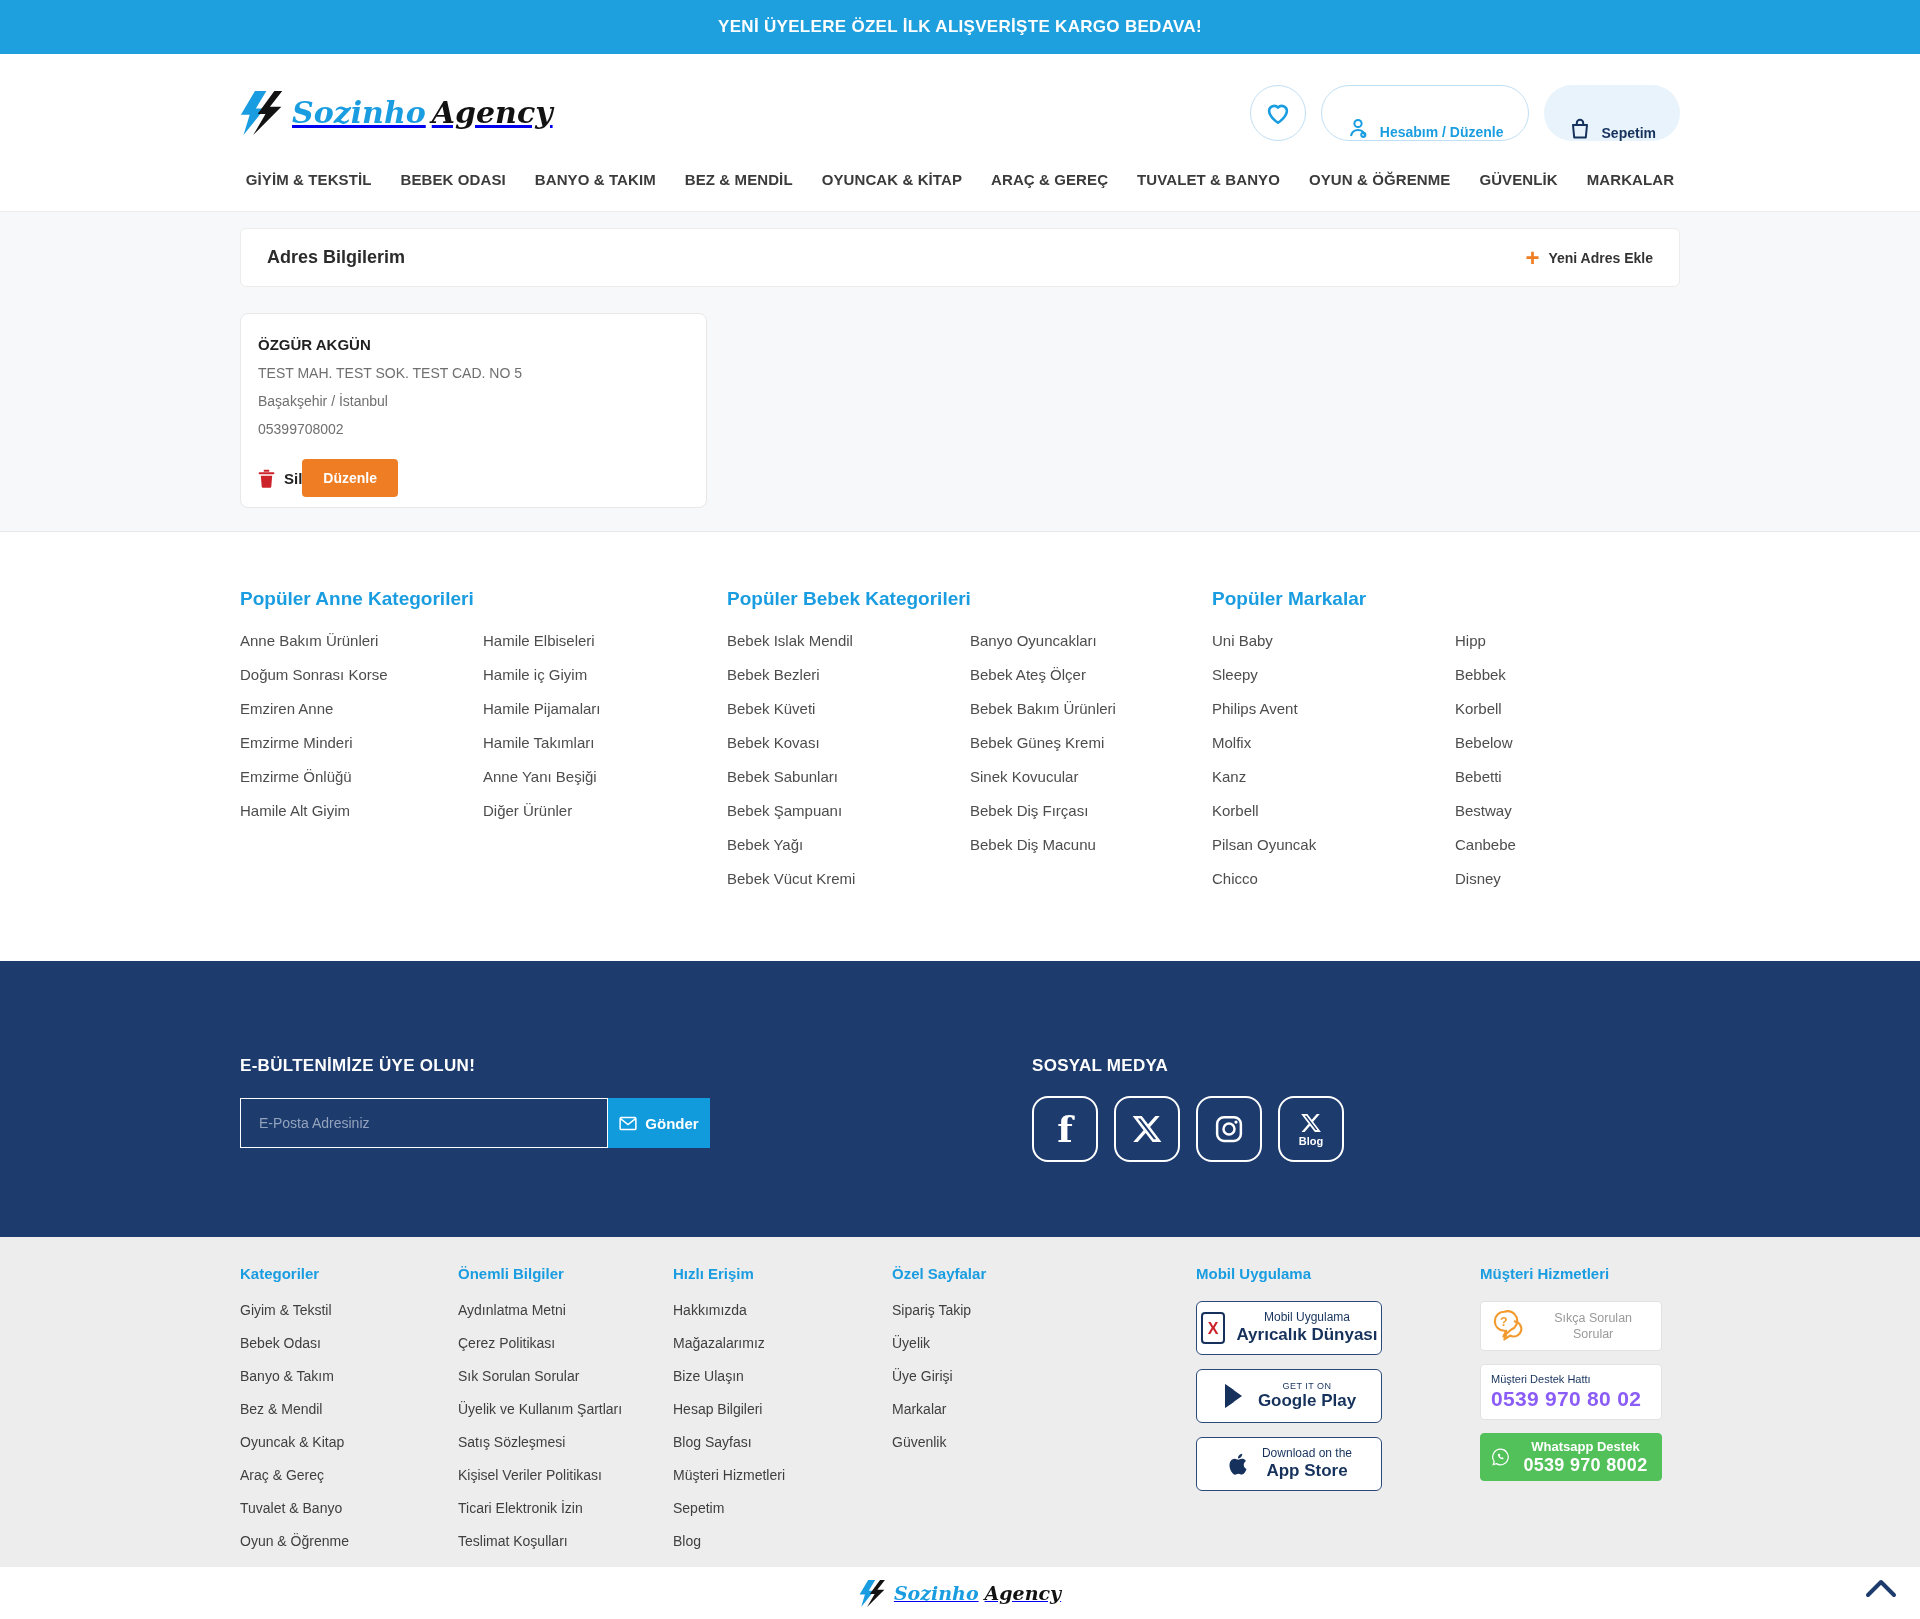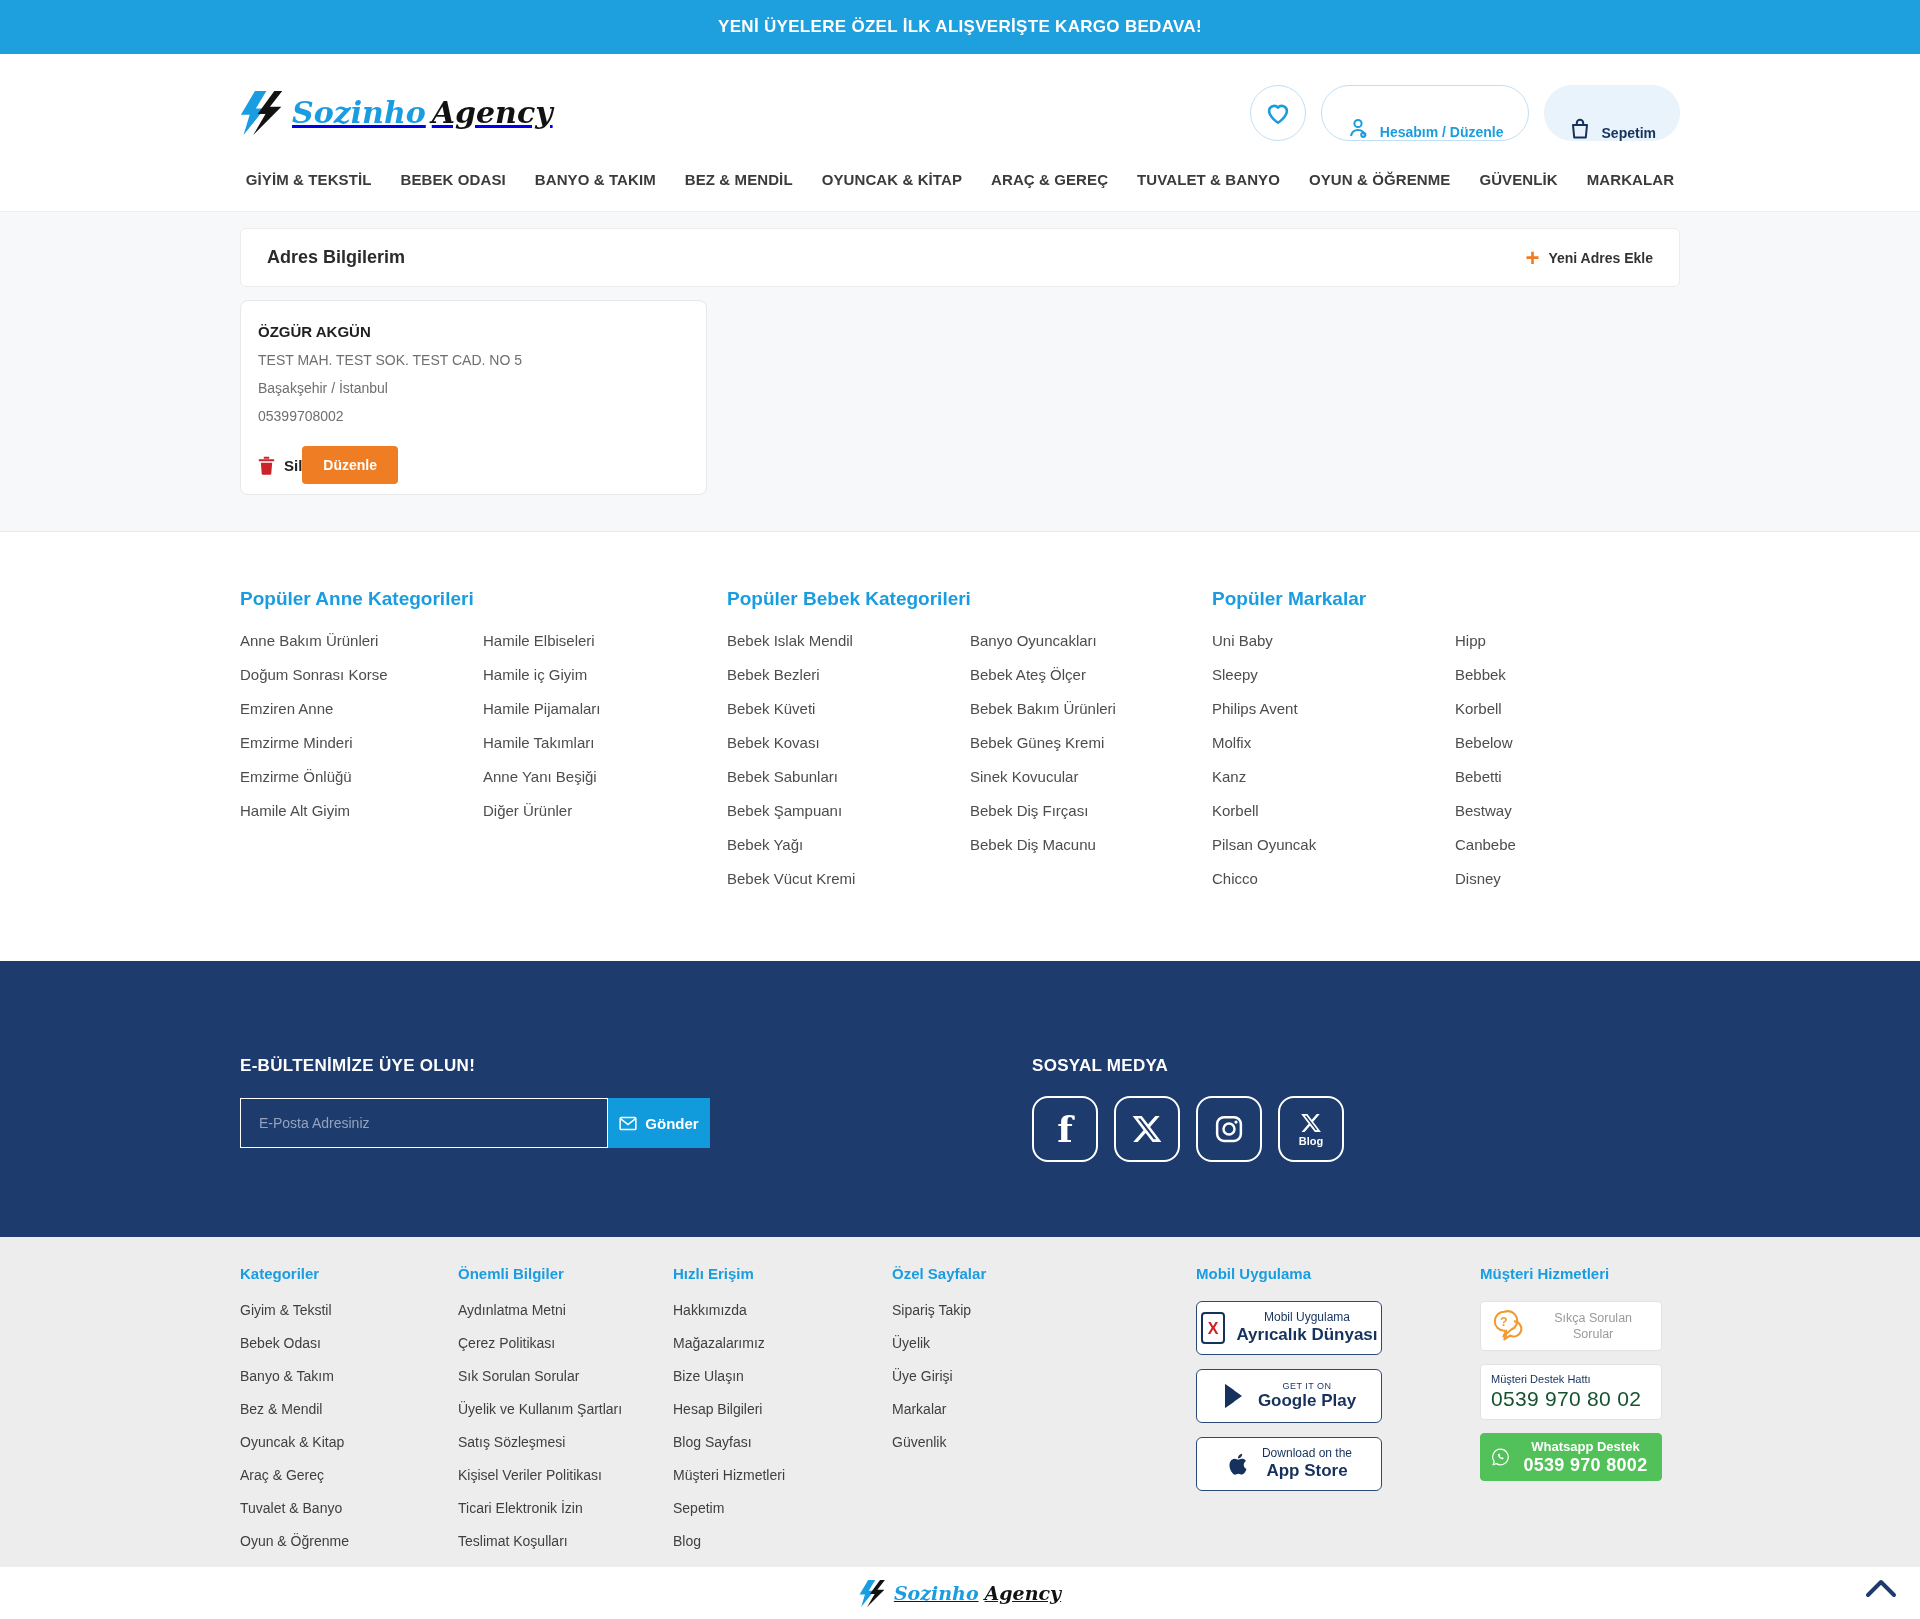--- a/index.html
+++ b/index.html
@@ -35,21 +35,21 @@
   nav { height:40px; display:flex; align-items:flex-start; justify-content:center; }
   nav ul { display:flex; gap:29px; }
   nav a { font-size:15px; font-weight:bold; color:#3b3b3b; text-decoration:none; letter-spacing:.1px; }
 
   
   .content-area { background:#f7f8f9; border-top:1px solid #ededed; height:320px; }
   .page-head-card { margin-top:16px; height:59px; background:#fff; border:1px solid #ececec; border-radius:6px; display:flex; align-items:center; justify-content:space-between; padding:0 26px; }
   .page-head-card h1 { font-size:18px; font-weight:bold; color:#2b2b2b; }
   .add-address { display:flex; align-items:center; gap:9px; font-size:14px; font-weight:bold; color:#333; }
   .plus-ic { color:#ee7d23; font-size:24px; font-weight:bold; line-height:1; }
-  .address-card { margin-top:13px; width:467px; height:195px; background:#fff; border:1px solid #e8e8e8; border-radius:8px; padding:22px 17px 8px; }
+  .address-card { margin-top:26px; width:467px; height:195px; background:#fff; border:1px solid #e8e8e8; border-radius:8px; padding:22px 17px 8px; }
   .addr-name { font-size:15px; font-weight:bold; color:#1f1f1f; margin-bottom:12px; }
   .addr-line { font-size:14px; color:#6f6f6f; margin-bottom:12px; }
   .addr-actions { display:flex; align-items:center; justify-content:flex-start; margin-top:22px; }
   .del-btn { display:flex; align-items:center; gap:9px; font-size:15px; font-weight:bold; color:#222; }
   .edit-btn { background:#ee7d23; color:#fff; font-size:14px; font-weight:bold; border-radius:4px; padding:11px 21px; }
 
   
   .popular { background:#fff; border-top:1px solid #e8e8e8; height:430px; }
   .popular-grid { display:grid; grid-template-columns:487px 485px 1fr; padding-top:56px; }
   .pop-section h3 { color:#1a9de0; font-size:19px; font-weight:bold; margin-bottom:22px; }
@@ -80,21 +80,21 @@
   .f-links a { font-size:14px; color:#3f3f3f; text-decoration:none; }
   .badge { width:186px; height:54px; background:#fff; border:1px solid #2c4a78; border-radius:6px; display:flex; align-items:center; justify-content:center; gap:10px; margin-bottom:14px; }
   .badge .b-txt { display:flex; flex-direction:column; line-height:1.15; color:#16325c; }
   .badge .l1 { font-size:12px; }
   .badge .l1.tiny { font-size:9px; letter-spacing:.5px; }
   .badge .l2 { font-size:17px; font-weight:bold; }
   .sup-card { width:182px; background:#fff; border:1px solid #e2e2e2; border-radius:4px; display:flex; align-items:center; gap:10px; padding:8px 10px; margin-bottom:13px; }
   .sup-card.faq { height:50px; color:#9a9a9a; font-size:12.5px; line-height:1.3; }
   .sup-card.hotline { height:56px; flex-direction:column; align-items:flex-start; justify-content:center; gap:2px; }
   .sup-card.hotline .lab { font-size:11px; color:#16325c; }
-  .sup-card.hotline .num { font-size:21px; font-weight:normal; color:#14532d; letter-spacing:.3px; }
+  .sup-card.hotline .num { font-size:21px; font-weight:bold; color:#8b5cf6; letter-spacing:.3px; }
   .sup-card.wa { height:48px; background:#52c15a; border-color:#52c15a; color:#fff; }
   .sup-card.wa .b-txt { line-height:1.15; }
   .sup-card.wa .lab { font-size:13px; font-weight:bold; }
   .sup-card.wa .num { font-size:18px; font-weight:bold; letter-spacing:.3px; }
 
   
   .bottom-bar { height:52px; background:#fff; position:relative; display:flex; align-items:center; justify-content:center; }
   .bottom-bar .logo .bolt { width:27px; height:27px; }
   .bottom-bar .logo-text { font-size:19px; }
   .to-top { position:absolute; right:22px; top:10px; }

